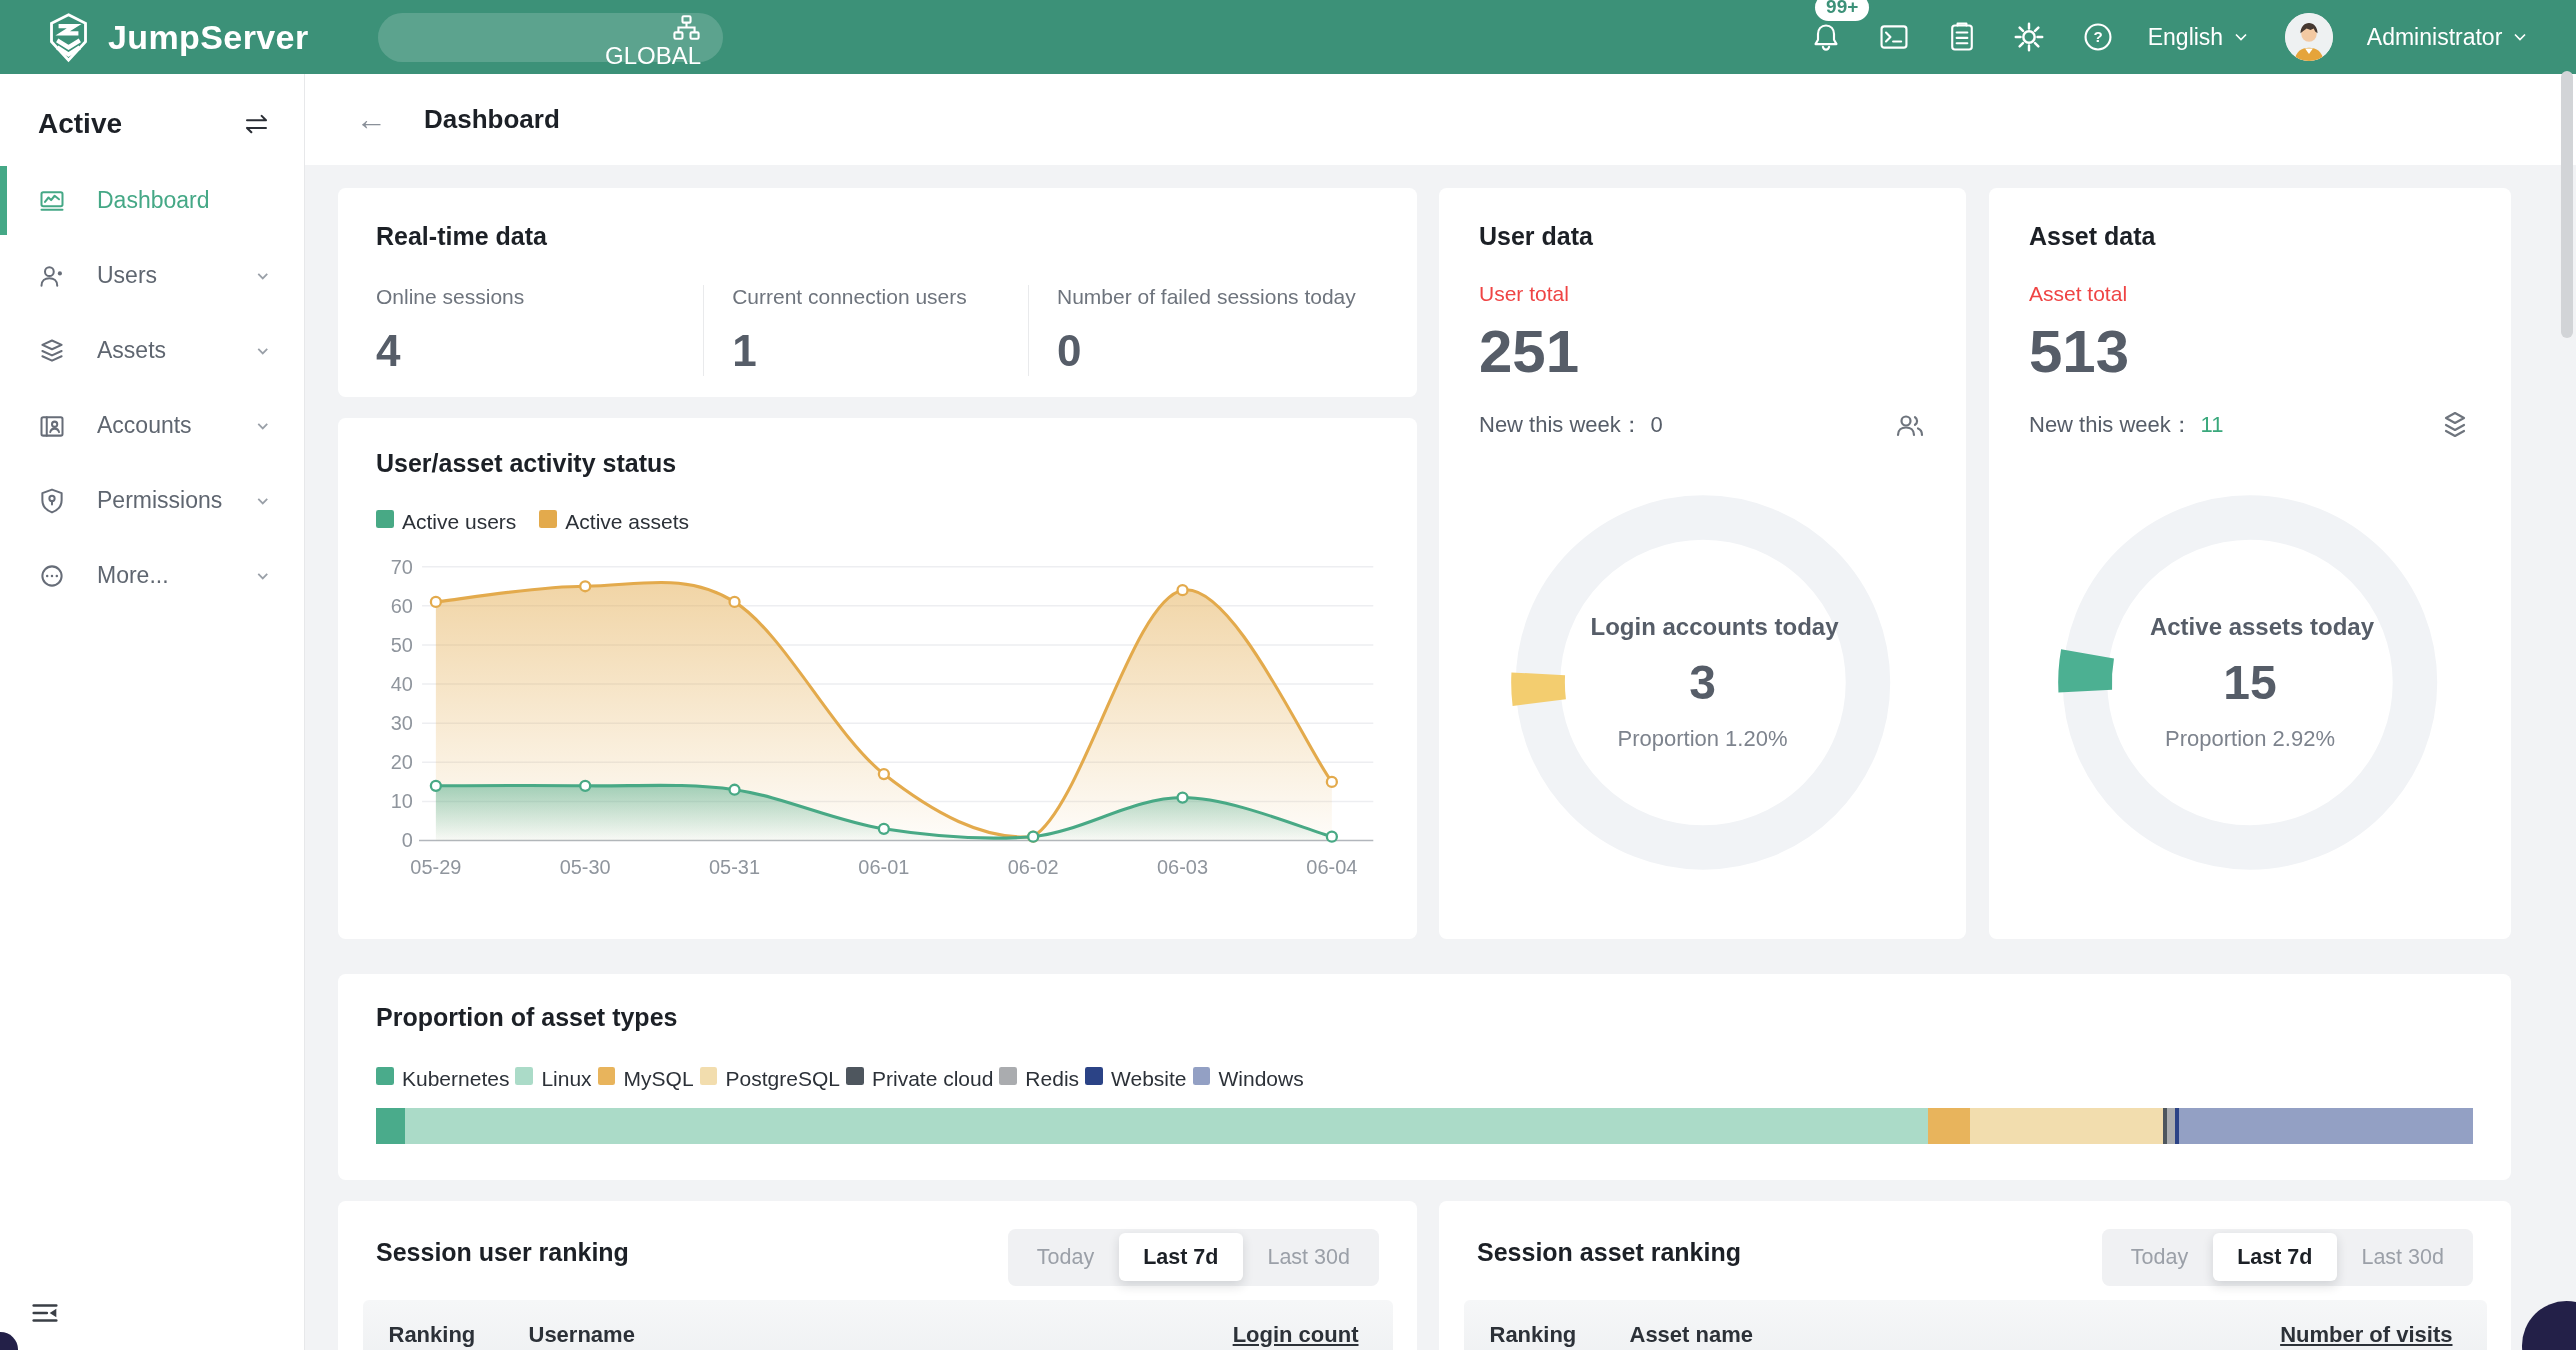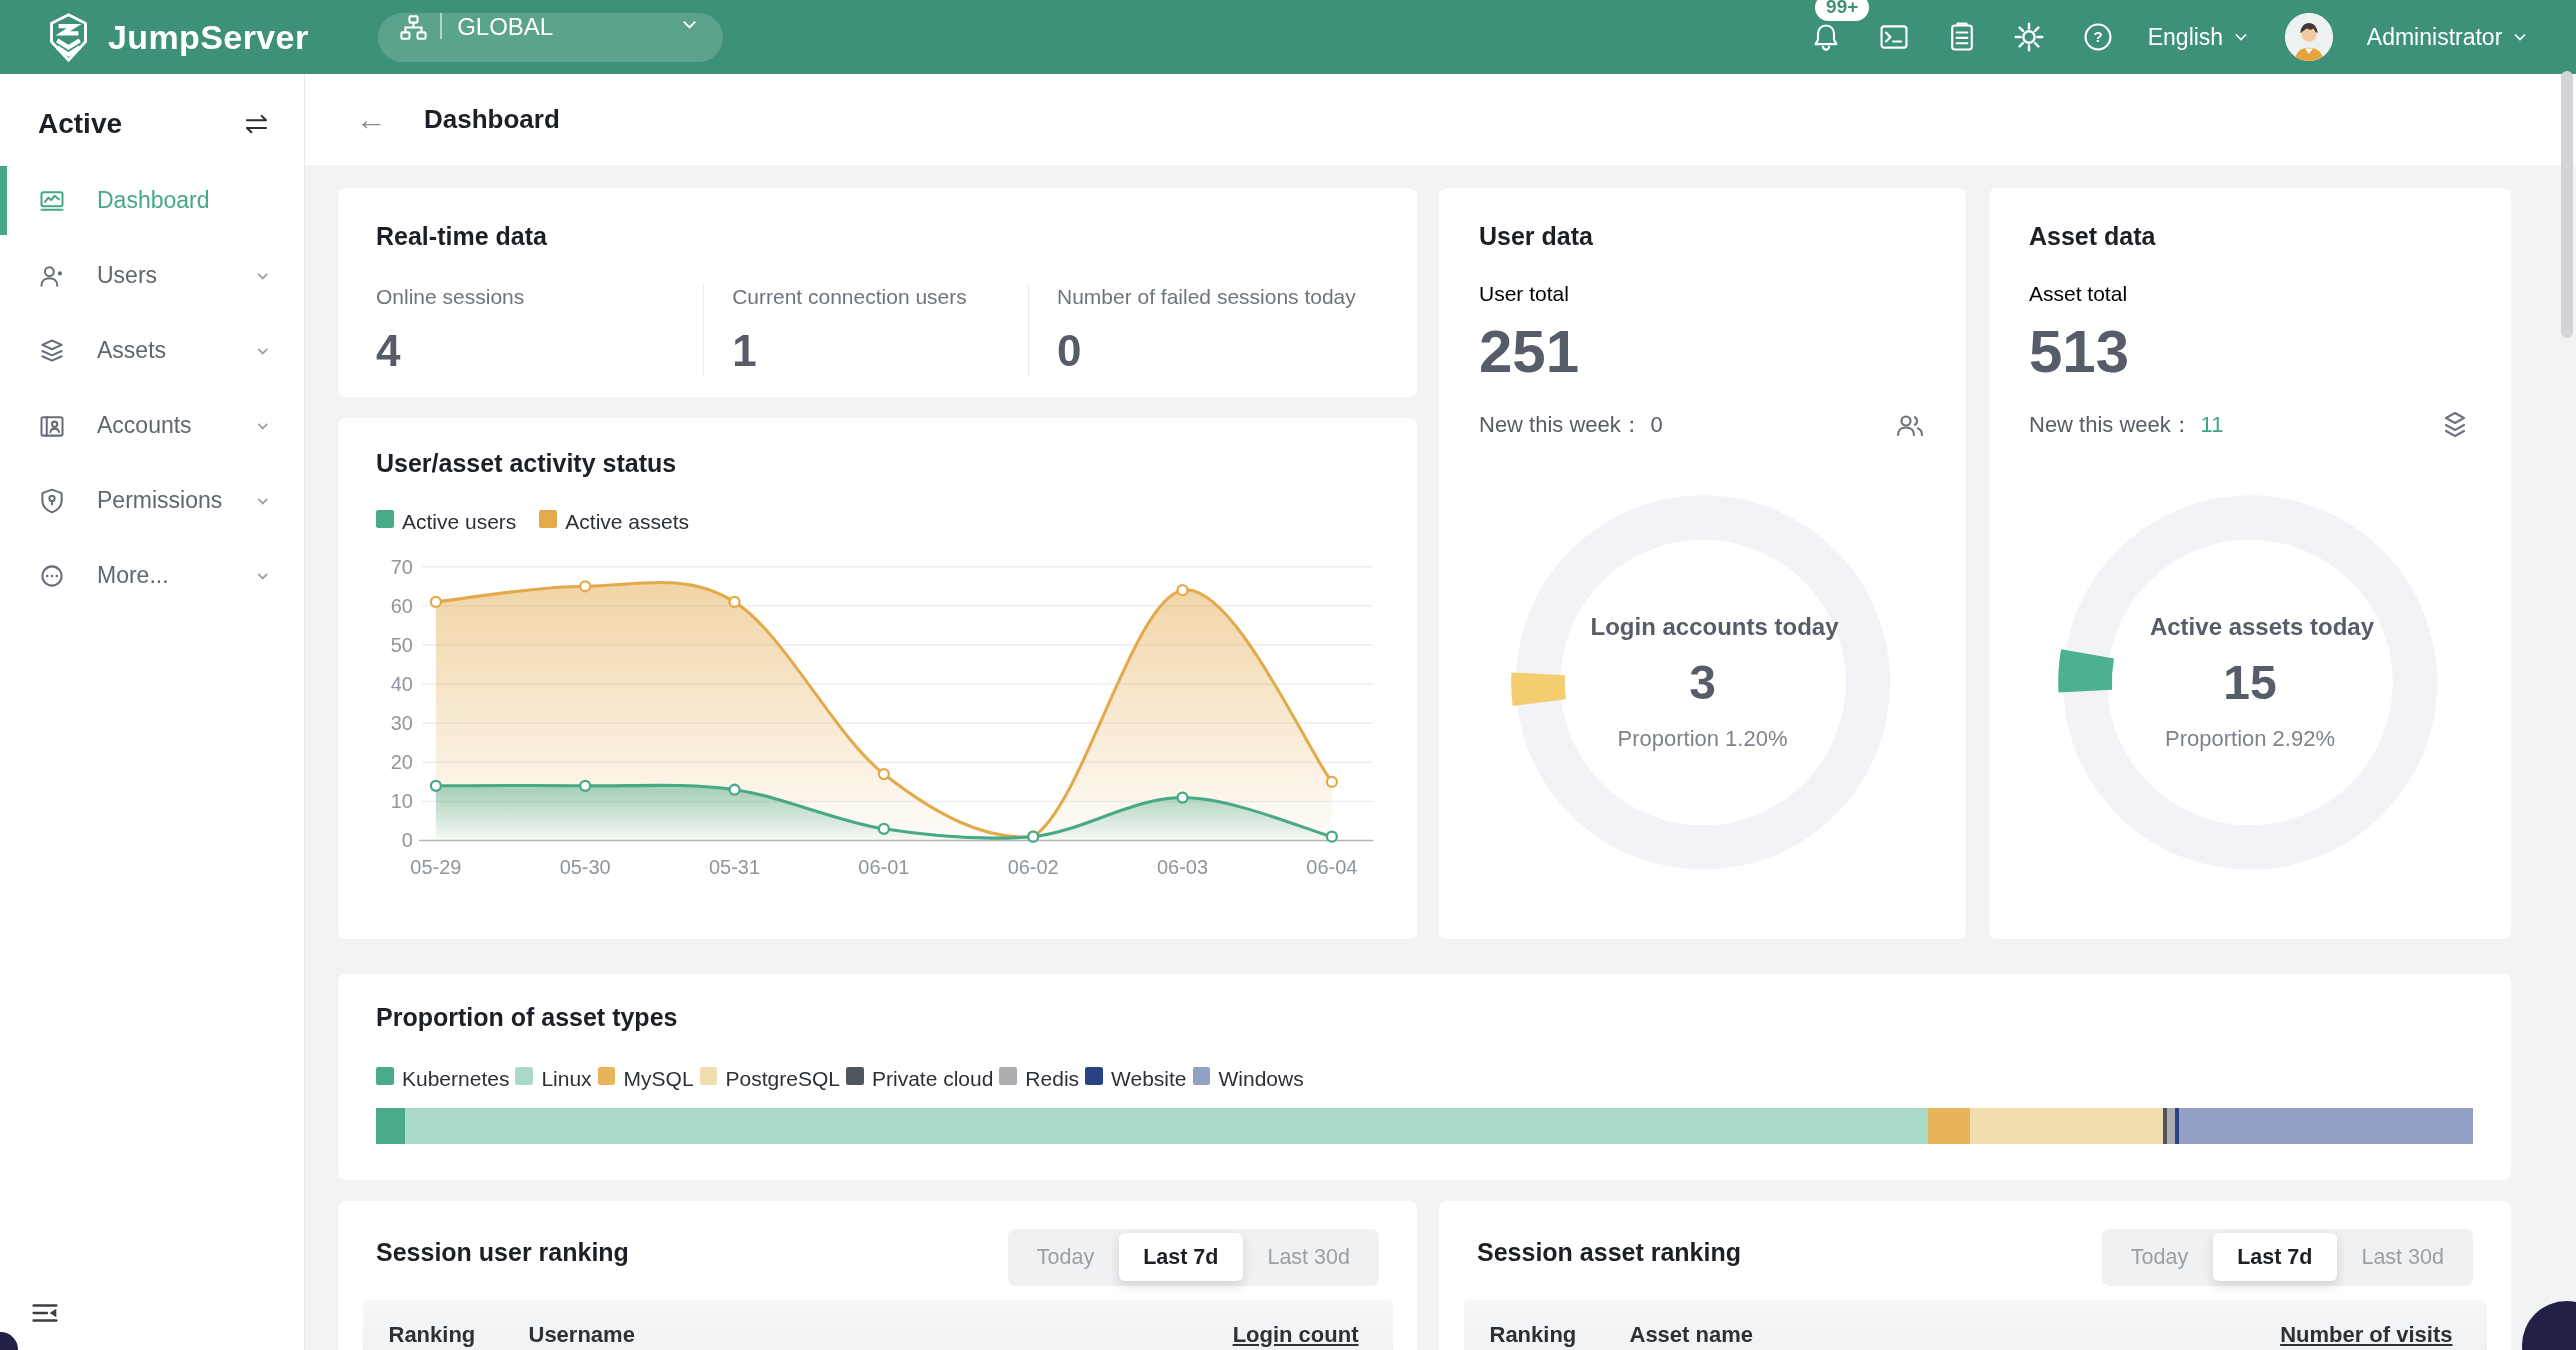--- a/index.html
+++ b/index.html
@@ -3,21 +3,21 @@
 <meta charset="utf-8">
 <style>
   * { margin:0; padding:0; box-sizing:border-box; }
   html,body { width:2576px; height:1350px; overflow:hidden; }
   body { font-family:"Liberation Sans", sans-serif; background:#f2f3f5; color:#20242b; position:relative; }
 
   
   .topbar { position:absolute; left:0; top:0; width:2576px; height:74px; background:#3c9178; display:flex; align-items:center; z-index:30; }
   .brand { display:flex; align-items:center; gap:14px; margin-left:43px; cursor:pointer; }
   .brand-name { color:#fff; font-size:34px; font-weight:bold; letter-spacing:0.4px; }
-  .org-pill { margin-left:69px; width:345px; height:49px; border-radius:24.5px; background:rgba(255,255,255,.17); display:flex; align-items:flex-start; padding:0 21.5px; cursor:pointer; }
+  .org-pill { margin-left:69px; width:345px; height:49px; border-radius:24.5px; background:rgba(255,255,255,.17); display:flex; align-items:flex-end; padding:0 21.5px; cursor:pointer;flex-direction:column; }
   .org-pill .sep { width:1.5px; height:26px; background:rgba(255,255,255,.55); margin:0 15.3px 0 12.3px; }
   .org-pill .org-label { color:#fff; font-size:24px; flex:1; }
   .top-actions { margin-left:auto; display:flex; align-items:center; gap:34px; margin-right:46px; }
   .icon-btn { position:relative; display:flex; align-items:center; justify-content:flex-end; width:34px; height:34px; cursor:pointer; }
   .badge { position:absolute; top:-26px; left:7.7px; background:#fff; color:#3c9178; font-size:19px; font-weight:bold; padding:2.3px 10.7px; border-radius:17px; line-height:1.2; }
   .lang, .user-menu { display:flex; align-items:center; gap:7.7px; color:#fff; font-size:23px; cursor:pointer; }
   .avatar { width:48px; height:48px; border-radius:50%; background:#eef1f2; overflow:hidden; display:flex; align-items:flex-end; justify-content:center; cursor:pointer; }
 
   
   .sidebar { position:absolute; left:0; top:74px; bottom:0; width:305px; background:#fff; border-right:1.5px solid #e7e8ea; z-index:20; }
@@ -52,21 +52,21 @@
   
   #card-activity { left:33px; top:253px; width:1079px; height:521px; padding:31px 38px; }
   .act-legend { display:flex; align-items:center; gap:23px; margin-top:32px; }
   .leg-item { display:flex; align-items:flex-start; gap:8.4px; font-size:21px; color:#2c3138; }
   .sw { width:17.6px; height:17.6px; border-radius:2.3px; display:inline-block; }
   #activity-chart { margin-top:12.3px; margin-left:0px; }
 
   
   #card-user { left:1134px; top:23px; width:527px; height:751px; padding:34px 40px; }
   #card-asset { left:1684px; top:23px; width:522px; height:751px; padding:34px 40px; }
-  .total-label { font-size:21px; color:#000000; margin-top:31px; }
+  .total-label { font-size:21px; color:#ef4444; margin-top:31px; }
   .total-value { font-size:60px; font-weight:bold; color:#565d68; margin-top:10.7px; }
   .newweek { display:flex; align-items:center; margin-top:23px; font-size:22px; color:#565d68; }
   .newweek .nw-value { margin-left:7.7px; }
   .newweek .nw-value.green { color:#3aa87c; }
   .newweek .nw-icon { margin-left:auto; color:#6e747d; display:flex; }
   .donut-wrap { position:absolute; left:50%; transform:translateX(-50%); top:295px; width:399px; height:399px; }
   .donut-center { position:absolute; inset:0; display:flex; flex-direction:column; align-items:center; justify-content:center; text-align:center; }
   .donut-title { font-size:24px; font-weight:bold; color:#565d68;margin-left:24px; }
   .donut-value { font-size:48px; font-weight:bold; color:#565d68; margin-top:14px; }
   .donut-sub { font-size:22px; color:#7d838d; margin-top:15.3px; }

